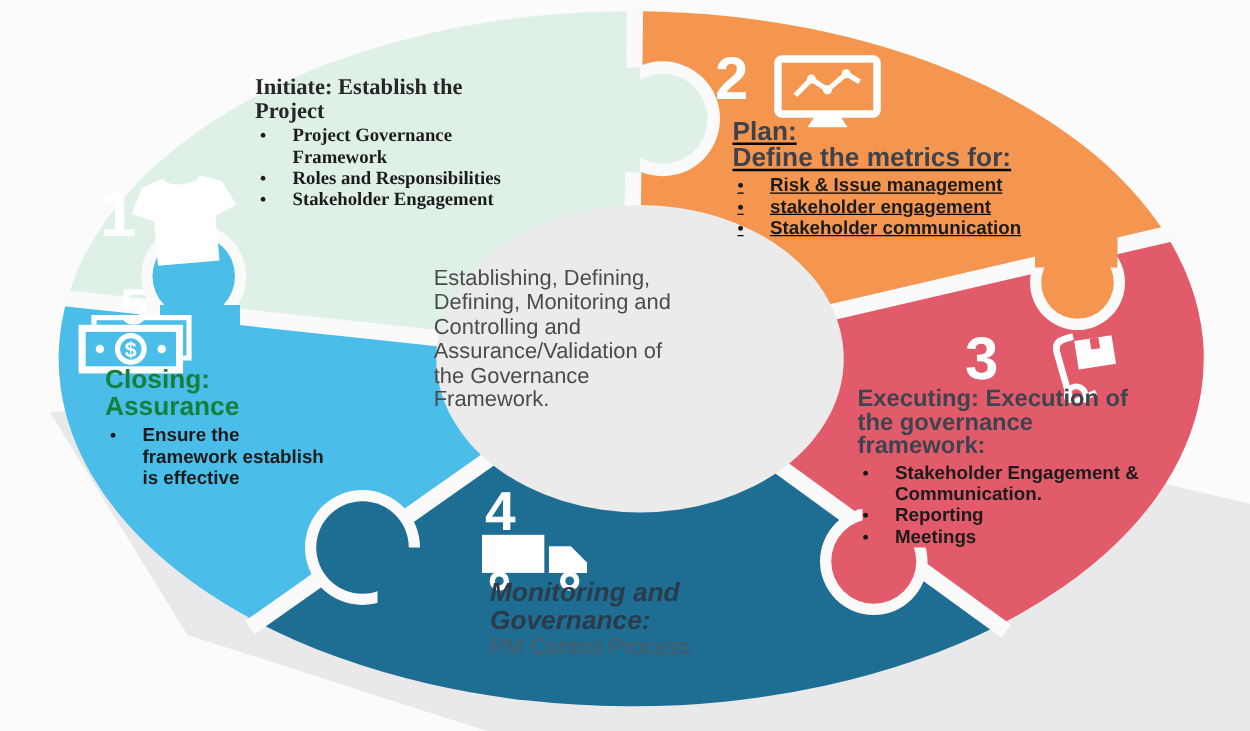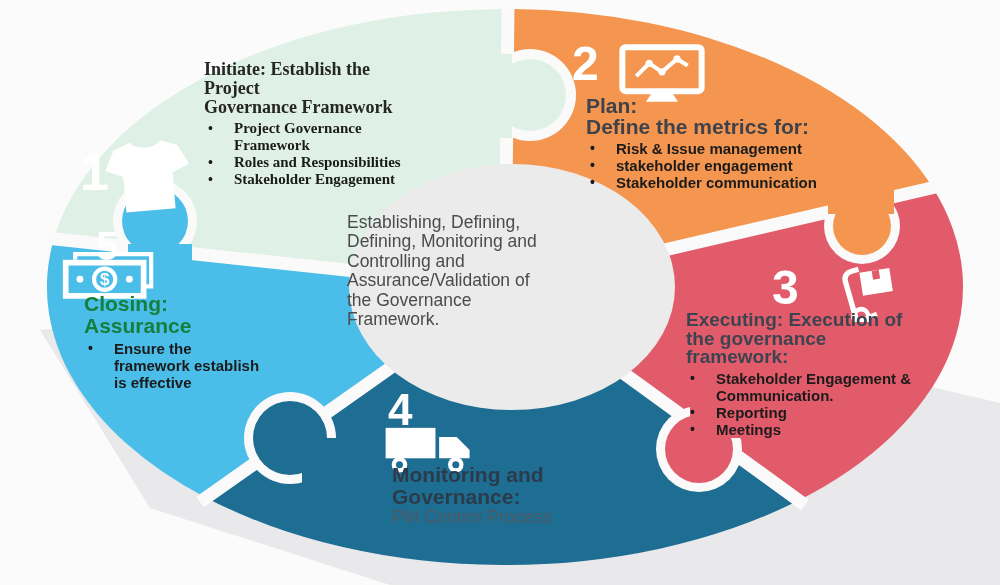--- a/index.html
+++ b/index.html
@@ -16,26 +16,26 @@
   .num{color:#FFFFFF;font-weight:600;line-height:1;}
   .n1{left:80px;top:146px;font-size:52px;}
   .n2{left:572px;top:40px;font-size:48px;}
   .n3{left:772px;top:264px;font-size:48px;}
   .n4{left:388px;top:388px;font-size:44px;}
   .n5{left:96px;top:226px;font-size:40px;}
   
   .tl{font-weight:700;}
   .blk-init{left:204px;top:60px;width:285px;font-family:Liberation Serif, serif;}
   .blk-init .tl{font-size:18px;line-height:19px;color:#262626;}
-  .blk-plan{left:586px;top:95px;width:320px;}
+  .blk-plan{left:586px;top:95px;width:320px;text-decoration:underline;}
   .blk-plan .tl{font-size:21px;line-height:21px;color:#3F424A;}
   .blk-exec{left:686px;top:311px;width:300px;}
   .blk-exec .tl{font-size:19px;line-height:18.5px;color:#3E4350;}
   .blk-mon{left:392px;top:464px;width:260px;}
-  .blk-mon .tl{font-size:21px;line-height:21.5px;color:#2B3B49;}
+  .blk-mon .tl{font-size:21px;line-height:21.5px;color:#2B3B49;font-style:italic;}
   .blk-mon .sub{font-size:18px;line-height:19px;color:#4E5A64;font-weight:400;margin-top:1px;}
   .blk-close{left:84px;top:293px;width:230px;}
   .blk-close .tl{font-size:21px;line-height:22px;color:#15803d;}
   ul.bl{list-style:none;margin:3px 0 0 0;padding:0 0 0 4px;}
   ul.bl li{display:flex;font-size:15px;line-height:17px;font-weight:700;color:#1B1B1B;}
   ul.bl li::before{content:"\2022";flex:0 0 26px;font-size:14px;}
   .bt{white-space:pre-line;}
   
   .blk-center{left:347px;top:213px;width:330px;text-align:left;}
   .blk-center .cl{font-size:17.5px;line-height:19.4px;color:#4B4B4B;font-weight:400;}
@@ -147,21 +147,20 @@
       <circle cx="23.5" cy="15.2" r="5.6" fill="none" stroke="#FFFFFF" stroke-width="2.2"></circle>
       <text x="23.5" y="18.4" font-size="9" font-weight="bold" fill="#FFFFFF" text-anchor="middle" font-family="Liberation Sans, sans-serif">$</text>
       <circle cx="10.5" cy="15.2" r="1.8" fill="#FFFFFF"></circle>
       <circle cx="36.5" cy="15.2" r="1.8" fill="#FFFFFF"></circle>
     </svg>
   </div>
 
   <div class="abs blk-init">
     <div class="tl">Initiate: Establish the</div>
     <div class="tl">Project</div>
-    <div class="tl">Governance Framework</div>
     <ul class="bl">
       <li>
           <span class="bt">Project Governance
 Framework</span>
         </li>
       <li>
           <span class="bt">Roles and Responsibilities</span>
         </li>
       <li>
           <span class="bt">Stakeholder Engagement</span>

